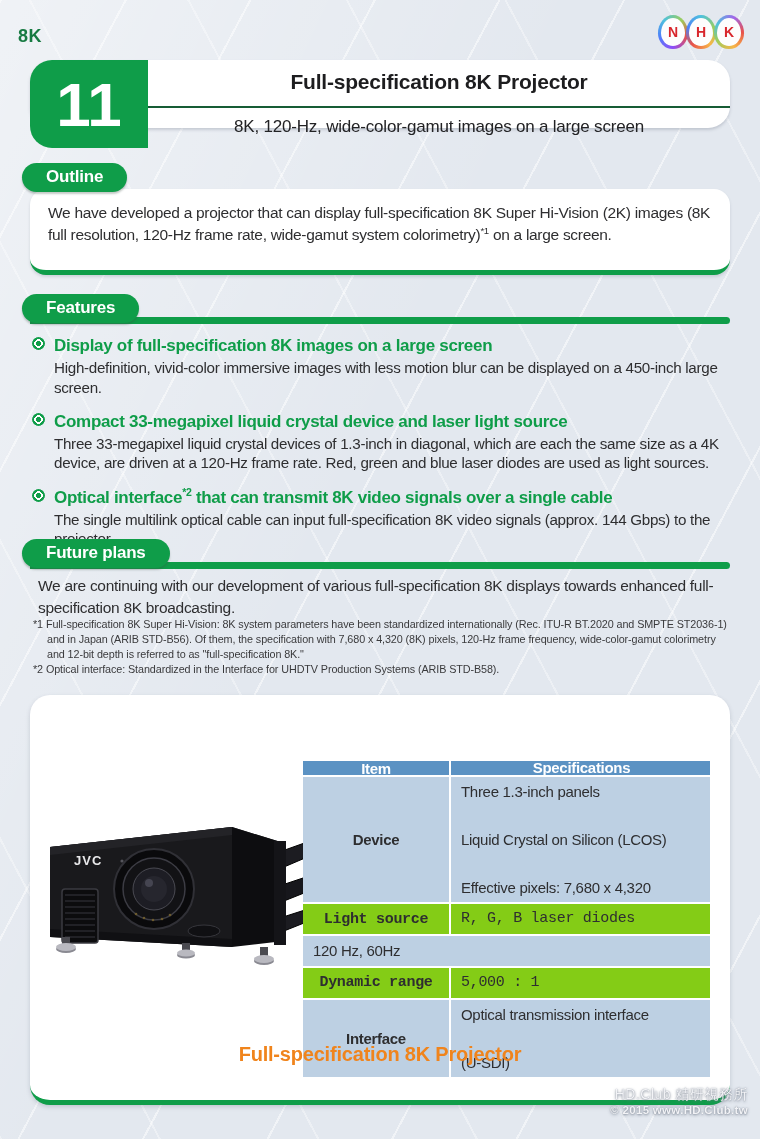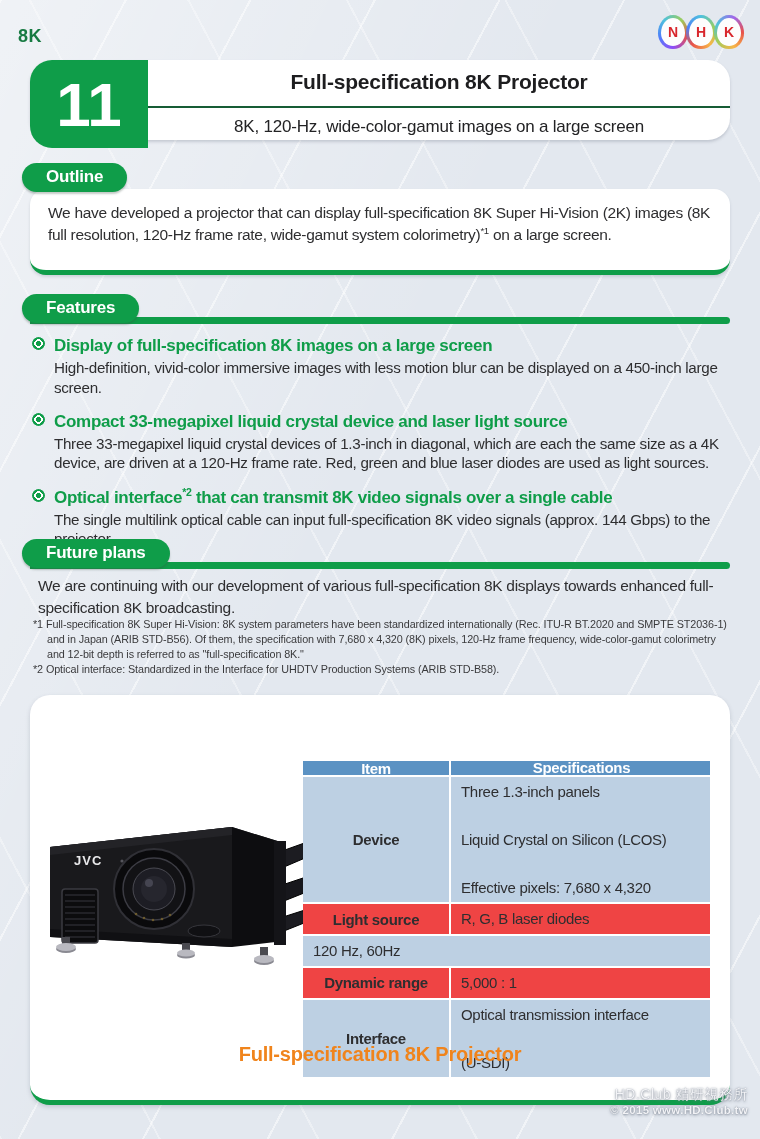--- a/index.html
+++ b/index.html
@@ -26,21 +26,21 @@
   .egg-inner {
     width:24px; height:28px; border-radius:inherit; background:#fdfdfd;
     display:flex; align-items:center; justify-content:center;
     font-weight:bold; font-size:14px; color:#d8262c;
   }
   .egg1 { background:conic-gradient(from 180deg,#7b2ff7,#2f6bf7,#2fb7d8,#8bc53f,#e4322b,#7b2ff7); }
   .egg2 { background:conic-gradient(from 0deg,#2fb7d8,#8bc53f,#f7a928,#e4322b,#2f6bf7,#2fb7d8); }
   .egg3 { background:conic-gradient(from 90deg,#e4322b,#f7a928,#8bc53f,#2fb7d8,#8e4fe8,#e4322b); }
 
   
-  .header-card { left:30px; top:60px; width:700px; height:80px; background:#ffffff;
+  .header-card { left:30px; top:60px; width:700px; height:68px; background:#ffffff;
     border-radius:22px; box-shadow:0 2px 3px rgba(90,100,120,.25); }
   .number-box { position:absolute; left:0; top:0; width:118px; height:88px; background:#0f9d49;
     border-radius:22px 0 0 22px; display:flex; align-items:center; justify-content:center;
     color:#fff; font-size:62px; font-weight:bold; }
   .header-title { position:absolute; left:118px; right:0; top:10px; text-align:center;
     font-size:21px; font-weight:bold; color:#1d1d1f; letter-spacing:-0.2px; }
   .header-divider { position:absolute; left:118px; right:0; top:46px; height:2px; background:#175c35; }
   .header-subtitle { position:absolute; left:118px; right:0; top:57px; text-align:center;
     font-size:17px; color:#232325; letter-spacing:-0.2px; }
 
@@ -89,21 +89,21 @@
   
   .spec-table { position:absolute; left:273px; top:66px; width:407px; }
   .t-row { display:flex; gap:2px; margin-bottom:2px; }
   .c-item { flex:0 0 146px; display:flex; align-items:center; justify-content:center;
     font-size:15px; color:#2e2e30; font-weight:bold; text-align:center; letter-spacing:-0.3px; }
   .c-spec { flex:1; display:flex; flex-direction:column; justify-content:center;
     padding:5px 8px 5px 10px; font-size:15px; color:#2e2e30; line-height:1.32; letter-spacing:-0.3px; }
   .t-head .c-item, .t-head .c-spec { background:#5b92c3; color:#fff; font-weight:bold;
     align-items:center; text-align:center; height:14px; justify-content:center; flex-direction:row; }
   .row-a .c-item, .row-a .c-spec { background:#bdd0e3;gap:28px; }
-  .row-b .c-item, .row-b .c-spec { background:#ef4444; }
+  .row-b .c-item, .row-b .c-spec { background:#84cc16;font-family:Liberation Mono, monospace; }
   .r-short .c-item, .r-short .c-spec { min-height:29px; }
 
   
   .watermark { right:12px; top:1086px; text-align:right; color:rgba(252,252,254,.92);
     text-shadow:0 1px 3px rgba(110,120,135,.9), 0 0 1px rgba(110,120,135,.8); z-index:5; }
   .wm1 { font-size:14px; letter-spacing:.5px; }
   .wm2 { font-size:11.5px; font-weight:bold; letter-spacing:.3px; }
 </style>
 </head>
 <body>

